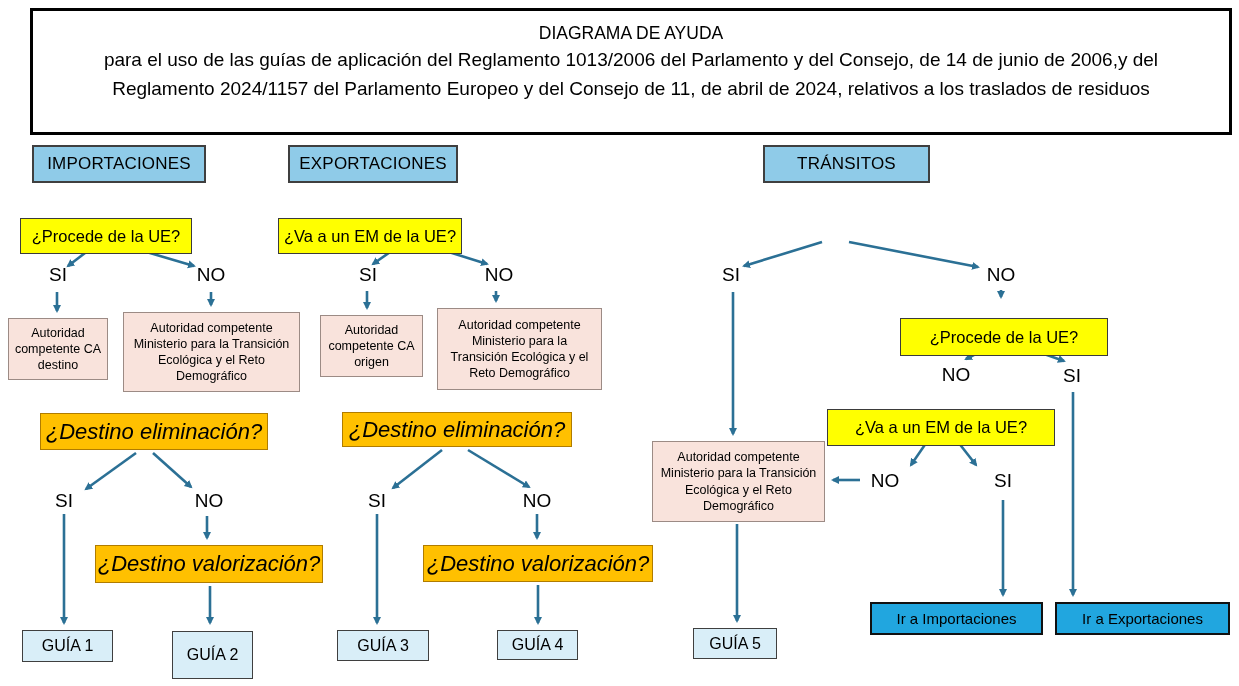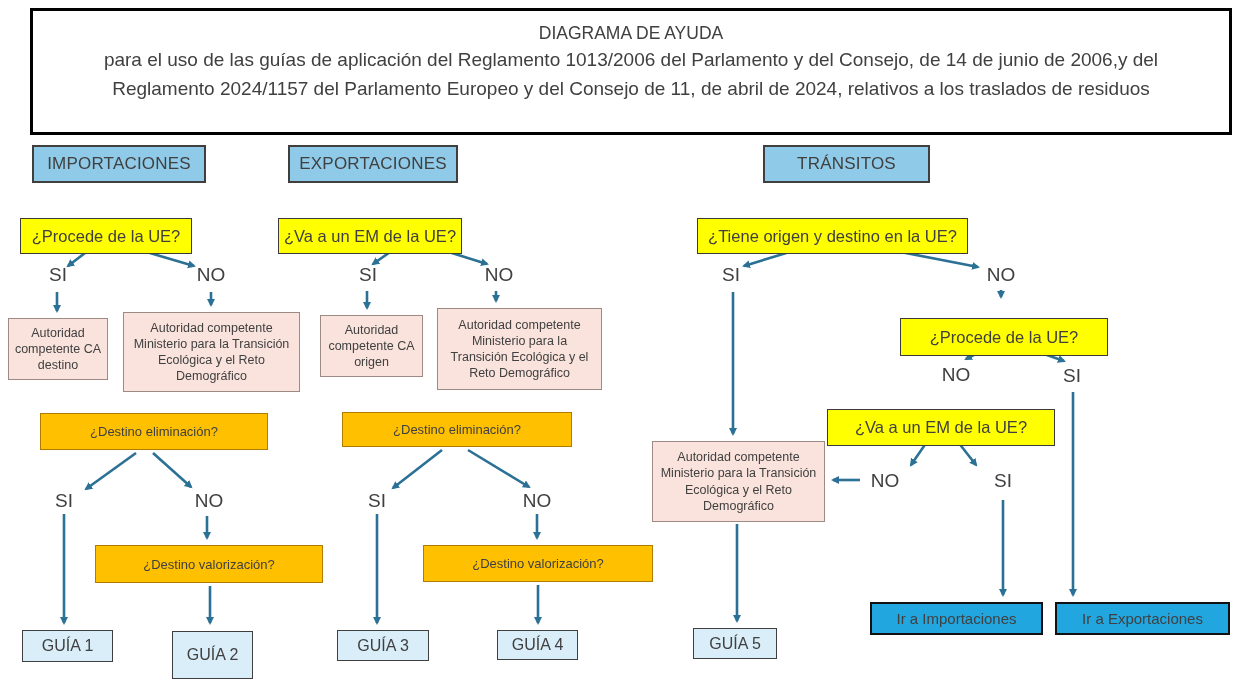--- a/index.html
+++ b/index.html
@@ -1,29 +1,29 @@
 <!DOCTYPE html>
 <html style="--section_header_fill: #8FCBE8; --question_fill: #FFFF00; --decision_fill: #FFC000; --authority_fill: #F9E3DC; --guide_fill: #D9EEF8; --goto_fill: #21A6DF; --arrow: #2B7095;"><head>
 <meta charset="utf-8">
 <style>
   html,body{margin:0;padding:0;background:#ffffff;}
   #canvas{
     position:relative;width:1239px;height:686px;background:#ffffff;overflow:hidden;
-    font-family:"Liberation Sans","DejaVu Sans",sans-serif;color:#404040;
+    font-family:"Liberation Sans","DejaVu Sans",sans-serif;color:#000000;
   }
   .node{position:absolute;box-sizing:border-box;display:flex;align-items:center;justify-content:center;text-align:center;}
   .title-box{
     left:30px;top:8px;width:1202px;height:127px;border:3px solid #000;background:#fff;
     flex-direction:column;justify-content:flex-start;padding:10px 18px 6px 18px;
   }
   .title-line{font-size:17.5px;line-height:1.45;}
   .subtitle{font-size:19px;line-height:1.52;}
   .col-header{background:var(--section_header_fill);border:2px solid #3f3f3f;font-size:17px;letter-spacing:.2px;}
   .q-yellow{background:var(--question_fill);border:1.5px solid #3b3b3b;font-size:16.5px;margin-top:16px;}
-  .q-orange{background:var(--decision_fill);border:1.5px solid #b07c00;font-size:13px;}
+  .q-orange{background:var(--decision_fill);border:1.5px solid #b07c00;font-size:22px;font-style:italic;}
   .pink{background:var(--authority_fill);border:1.3px solid #9c8b85;font-size:12.5px;line-height:1.3;padding:3px 5px;}
   .guide{background:var(--guide_fill);border:1.5px solid #3f3f3f;font-size:16px;}
   .goto{background:var(--goto_fill);border:2px solid #111;font-size:15px;}
   .yn{font-size:19px;background:transparent;}
   .arrows{position:absolute;left:0;top:0;z-index:0;pointer-events:none;}
   .node{z-index:1;}
   .arrows line{stroke:var(--arrow);stroke-width:2.6;}
   .arrows marker path{fill:var(--arrow);}
 </style>
 </head>
@@ -98,21 +98,20 @@
   <div class="node yn" style="left:478px;top:262px;width:42px;height:26px">NO</div>
   <div class="node pink" style="left:320px;top:315px;width:103px;height:62px">Autoridad competente CA origen</div>
   <div class="node pink" style="left:437px;top:308px;width:165px;height:82px">Autoridad competente Ministerio para la Transición Ecológica y el Reto Demográfico</div>
   <div class="node q-orange" style="left:342px;top:412px;width:230px;height:35px">¿Destino eliminación?</div>
   <div class="node yn" style="left:361px;top:488px;width:32px;height:26px">SI</div>
   <div class="node yn" style="left:516px;top:488px;width:42px;height:26px">NO</div>
   <div class="node q-orange" style="left:423px;top:545px;width:230px;height:37px">¿Destino valorización?</div>
   <div class="node guide" style="left:337px;top:630px;width:92px;height:31px">GUÍA 3</div>
   <div class="node guide" style="left:497px;top:630px;width:81px;height:30px">GUÍA 4</div>
 
-  <div class="node q-yellow" style="left:697px;top:202px;width:271px;height:36px">¿Tiene origen y destino en la UE?</div>
   <div class="node yn" style="left:715px;top:262px;width:32px;height:26px">SI</div>
   <div class="node yn" style="left:980px;top:262px;width:42px;height:26px">NO</div>
   <div class="node q-yellow" style="left:900px;top:302px;width:208px;height:38px">¿Procede de la UE?</div>
   <div class="node yn" style="left:935px;top:362px;width:42px;height:26px">NO</div>
   <div class="node yn" style="left:1056px;top:363px;width:32px;height:26px">SI</div>
   <div class="node q-yellow" style="left:827px;top:393px;width:228px;height:37px">¿Va a un EM de la UE?</div>
   <div class="node yn" style="left:864px;top:468px;width:42px;height:26px">NO</div>
   <div class="node yn" style="left:987px;top:468px;width:32px;height:26px">SI</div>
   <div class="node pink" style="left:652px;top:441px;width:173px;height:81px">Autoridad competente Ministerio para la Transición Ecológica y el Reto Demográfico</div>
   <div class="node guide" style="left:693px;top:628px;width:84px;height:31px">GUÍA 5</div>

